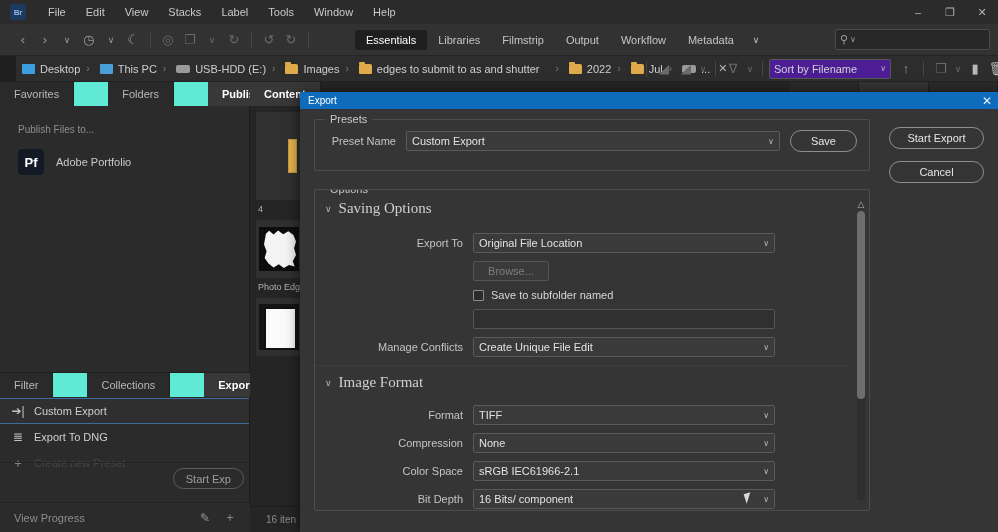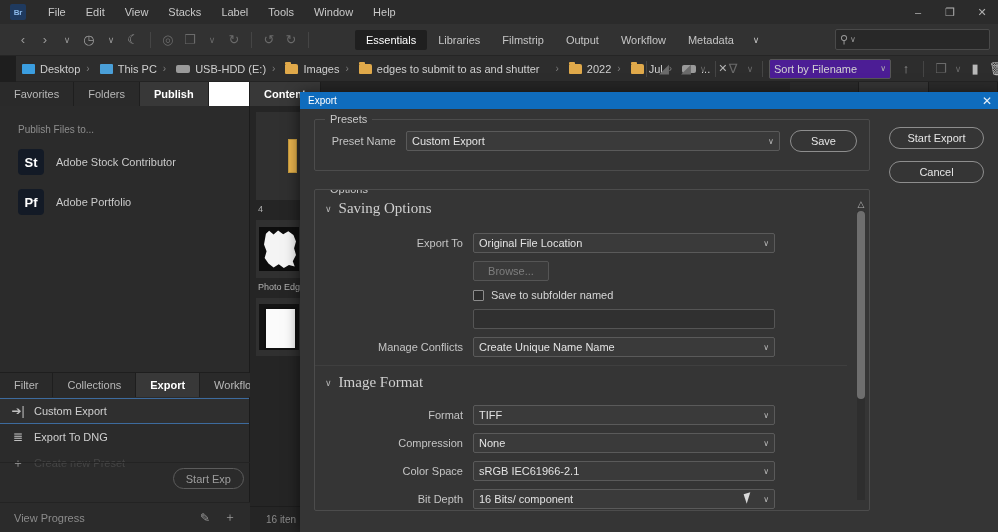--- a/index.html
+++ b/index.html
@@ -96,21 +96,21 @@
   .path-close { color: #b5b5b5; font-size: 11px; margin-left: 6px; }
   .path-right { position: absolute; right: 6px; display: flex; align-items: center; }
   .sort-select {
     width: 122px; height: 20px; background: #4c1d95; border: 1px solid #565656;
     border-radius: 2px; color: #d2d2d2; font-size: 11px; font-family: inherit;
     padding: 0 4px; display: flex; align-items: center; justify-content: space-between;
   }
 
   
   .panel-tabs {
-    display: flex; align-items: stretch; height: 24px; background: #ffffff;
+    display: flex; align-items: stretch; height: 24px; background: #5eead4; gap: 34px;
   }
   .ptab {
     padding: 0 14px; font-size: 11px; color: #b8b8b8; display: flex;
     align-items: center; background: #2a2a2a; border-right: 1px solid #1e1e1e;
   }
   .ptab.active { background: #383838; color: #ffffff; font-weight: bold; }
   .left-top {
     position: absolute; top: 82px; left: 0; width: 250px; height: 290px;
     background: #2b2b2b; border-right: 1px solid #1b1b1b;
   }
@@ -420,24 +420,20 @@
 
   <div class="left-top">
     <div class="panel-tabs">
       <div class="ptab">Favorites</div>
       <div class="ptab">Folders</div>
       <div class="ptab active">Publish</div>
     </div>
     <div class="publish-body">
       <div class="publish-hint">Publish Files to...</div>
       <div class="publish-row">
-        <div class="adobe-badge">St</div>
-        <div class="publish-label">Adobe Stock Contributor</div>
-      </div>
-      <div class="publish-row">
         <div class="adobe-badge">Pf</div>
         <div class="publish-label">Adobe Portfolio</div>
       </div>
     </div>
   </div>
 
   <div class="left-bottom">
     <div class="panel-tabs">
       <div class="ptab">Filter</div>
       <div class="ptab">Collections</div>
@@ -555,21 +551,21 @@
             </div>
 
             <div class="row">
               <span class="lbl" style="width:148px"></span>
               <div class="ctrl-text" style="width:302px"></div>
             </div>
 
             <div class="row">
               <span class="lbl" style="width:148px">Manage Conflicts</span>
               <div class="ctrl-select" style="width:302px">
-                <span>Create Unique Name Name</span>
+                <span>Create Unique File Edit</span>
                 <span class="cv">∨</span>
               </div>
             </div>
 
             <div class="hr-div"></div>
 
             <div class="section-head">
               <span class="cv">∨</span>
               <span class="sl">Image Format</span>
             </div>

